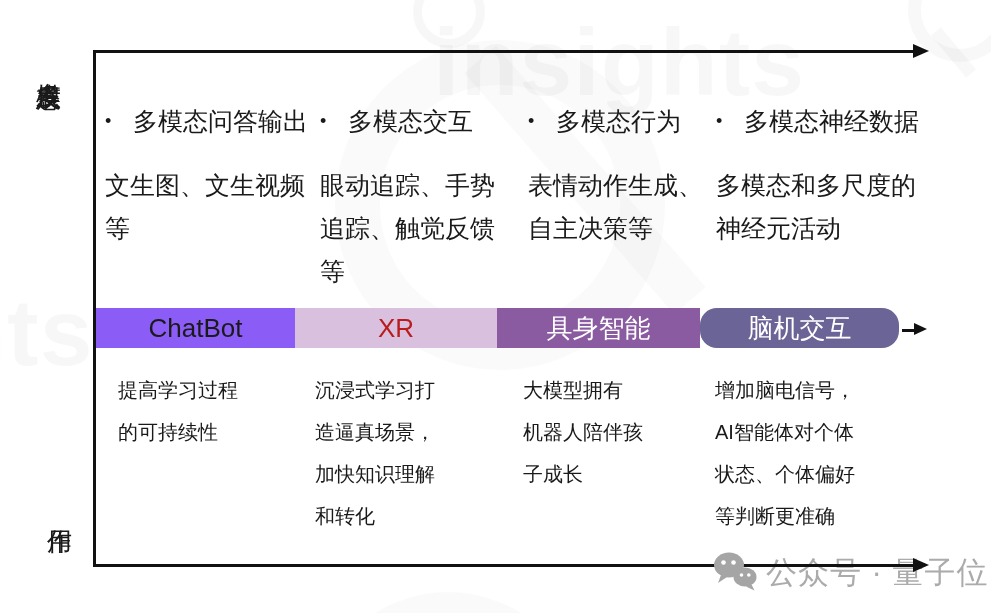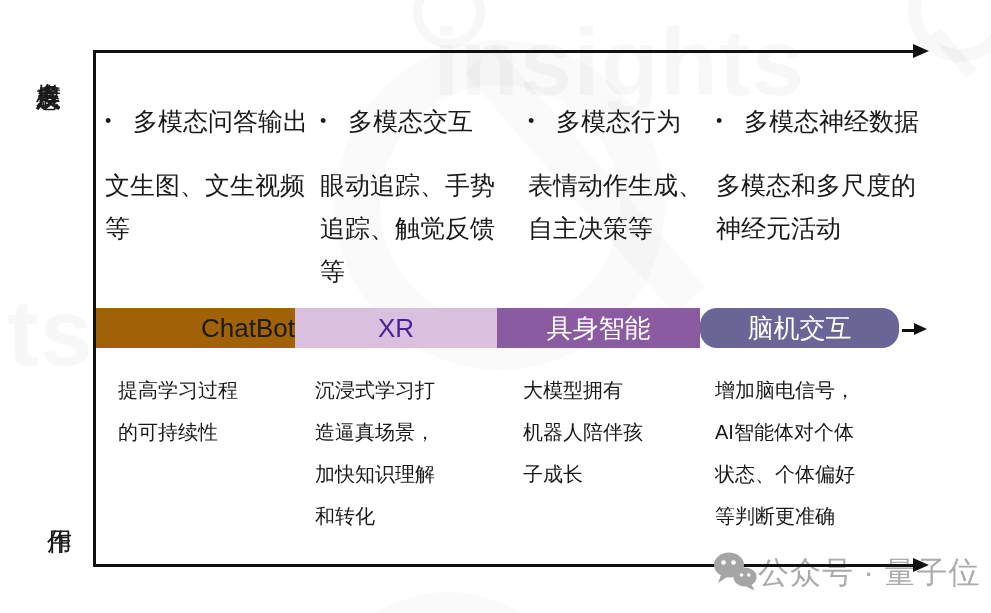--- a/index.html
+++ b/index.html
@@ -72,21 +72,21 @@
   
   .fx-col { position:absolute; top:369px; font-size:20px; line-height:42px; white-space:nowrap; z-index:2; }
   #fx-col-1 { left:118px; }
   #fx-col-2 { left:315px; }
   #fx-col-3 { left:523px; }
   #fx-col-4 { left:715px; }
 
   
   .brand { position:absolute; left:712px; top:551px; display:flex; align-items:center; }
   .brand-icon { z-index:3; position:relative; }
-  .brand-text { z-index:1; position:relative; font-size:31px; letter-spacing:1px; }
+  .brand-text { z-index:1; position:relative; margin-left:8px; font-size:31px; letter-spacing:1px; }
 </style>
 </head>
 <body>
 
 <div class="canvas">
 
   <div class="wm wm-word" id="wm-insights">insights</div>
   <div class="wm wm-word" id="wm-fragment">hts</div>
   <div class="wm wm-ring" id="wm-ring-main"></div>
   <div class="wm wm-slash" id="wm-slash-main"></div>
@@ -143,24 +143,24 @@
       <span class="dev-bullet">•</span>
       <span>多模态神经数据</span>
     </div>
     <div class="dev-body">
       <div>多模态和多尺度的</div>
       <div>神经元活动</div>
     </div>
   </div>
 
   <div class="stage-band">
-    <div class="stage-seg" id="stage-seg-1" style="background-color: #a16207; color: rgb(26, 26, 26); justify-content: flex-end;">
+    <div class="stage-seg" id="stage-seg-1" style="background-color: #8b5cf6; color: rgb(26, 26, 26);">
       <span>ChatBot</span>
     </div>
-    <div class="stage-seg" id="stage-seg-2" style="background-color: rgb(217, 192, 222); color: #4c1d95; text-align: center;">
+    <div class="stage-seg" id="stage-seg-2" style="background-color: rgb(217, 192, 222); color: #b91c1c; text-align: center;">
       <span>XR</span>
     </div>
     <div class="stage-seg" id="stage-seg-3" style="background-color: rgb(138, 91, 161); color: rgb(255, 255, 255);">
       <span>具身智能</span>
     </div>
     <div class="stage-seg" id="stage-seg-4" style="background-color: rgb(107, 100, 150); color: rgb(255, 255, 255);">
       <span>脑机交互</span>
     </div>
   </div>
   <div class="axis-line" id="stage-arrow-line"></div>

